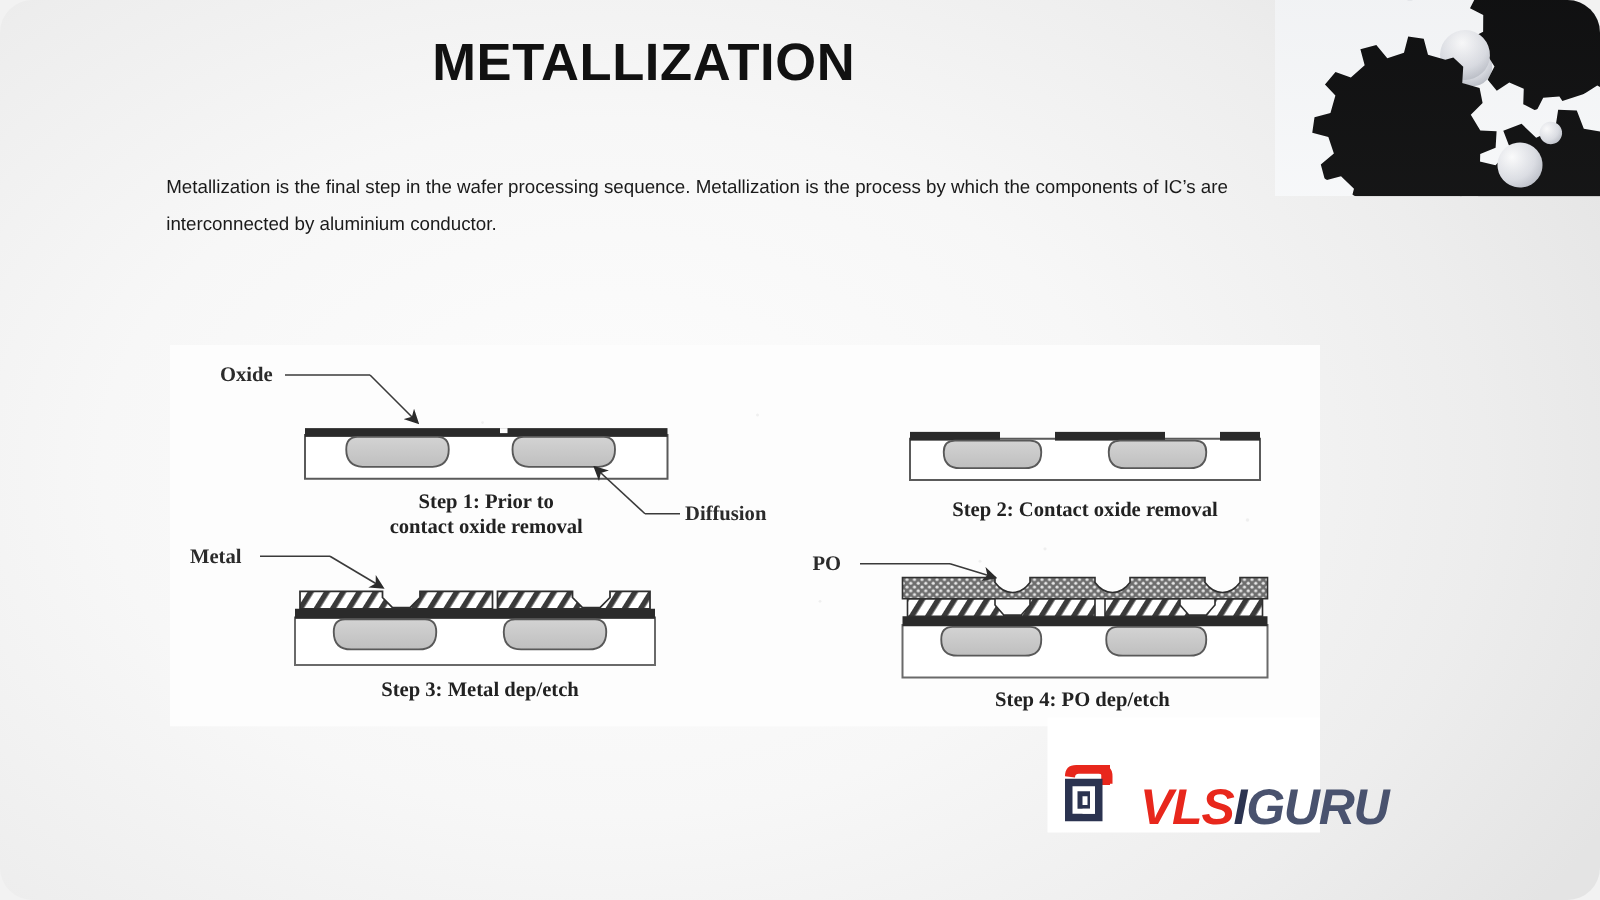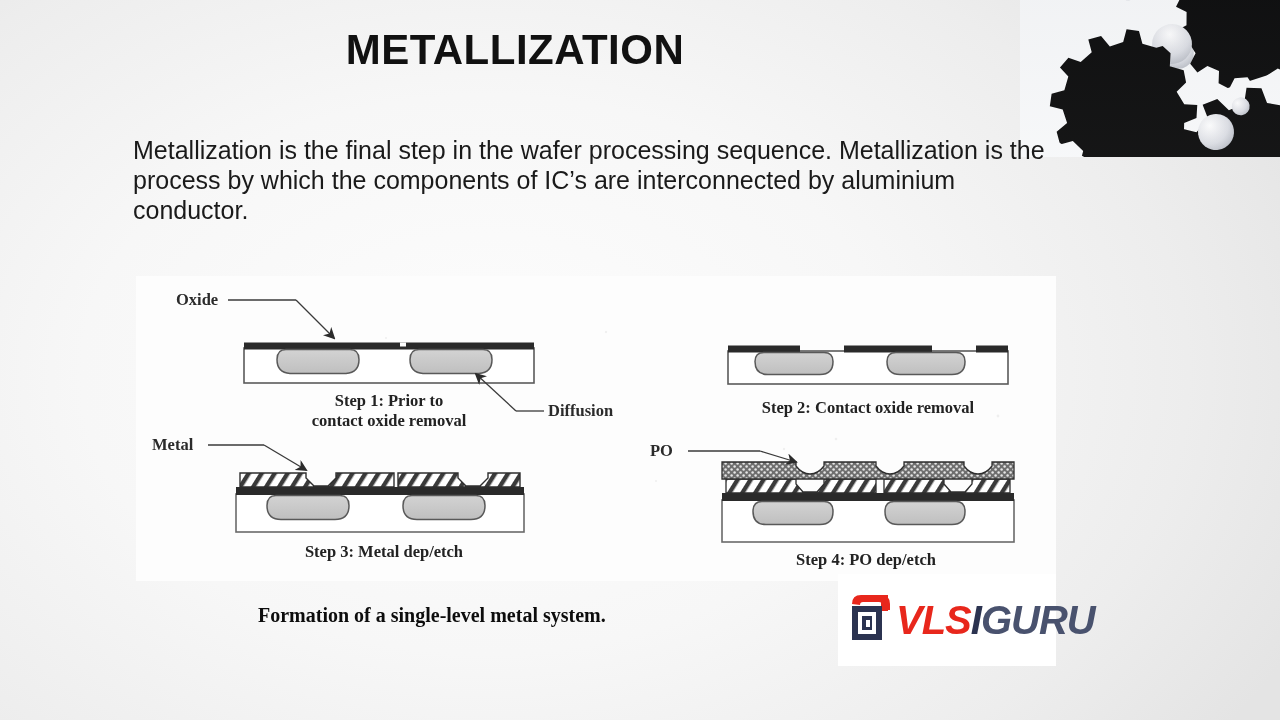--- a/index.html
+++ b/index.html
@@ -6,41 +6,42 @@
   body{
     width:1280px;height:720px;overflow:hidden;
     font-family:"Liberation Sans", sans-serif;
     background:#f2f2f2;
   }
   #slide{
     position:relative;width:1280px;height:720px;
     background:
       radial-gradient(ellipse 900px 620px at 38% 52%, #fdfdfd 0%, #f7f7f7 45%, #ededed 78%, #e4e4e4 100%);
     overflow:hidden;
+    border-radius:26px;
   }
   
   #gears{
     position:absolute;left:1020px;top:-18px;width:280px;height:175px;
     overflow:hidden;
   }
   #gears svg{display:block;}
 
   
   #title{
     position:absolute;left:0;top:26px;width:1030px;
     text-align:center;
     font-size:42px;font-weight:bold;letter-spacing:0.5px;
     color:#111;
     font-family:"Liberation Sans", sans-serif;
   }
 
   
   #body-text{
     position:absolute;left:133px;top:135px;width:925px;
-    font-size:25px;line-height:30px;color:#1a1a1a;
+    font-size:15px;line-height:30px;color:#1a1a1a;
     font-family:"Liberation Sans", sans-serif;
   }
 
   
   #figure-panel{
     position:absolute;left:136px;top:276px;width:920px;height:305px;
     background:#fdfdfd;
   }
   #figure-panel svg{display:block;}
 
@@ -48,21 +49,21 @@
   #caption{
     position:absolute;left:258px;top:604px;
     font-family:"Liberation Serif", serif;
     font-size:20px;font-weight:bold;color:#0d0d0d;
   }
 
   
   #logo{
     position:absolute;left:838px;top:574px;width:218px;height:92px;
     background:#ffffff;
-    display:flex;align-items:center;
+    display:flex;align-items:flex-end;gap:16px;
   }
   #logo-mark{margin-left:10px;}
   #logo-word{
     font-family:"Liberation Sans", sans-serif;
     font-weight:bold;font-style:italic;
     font-size:40px;letter-spacing:-1px;line-height:1;
     margin-left:2px;
   }
   #logo-word .vls{color:#e8271c;}
   #logo-word .i{color:#2b3350;}
@@ -271,21 +272,20 @@
 
         <text x="54" y="22" font-size="16.5" fill="#2b2b2b" font-weight="bold" transform="translate(460,158)">PO</text>
         <line x1="552" y1="175" x2="624" y2="175" stroke="#3a3a3a" stroke-width="1.3"></line>
         <line x1="624" y1="175" x2="660" y2="186" stroke="#3a3a3a" stroke-width="1.3" marker-end="url(#arrH)"></line>
 
         <text x="730" y="289" font-size="16.5" fill="#222" font-weight="bold" text-anchor="middle">Step 4: PO dep/etch</text>
       </g>
     </svg>
   </div>
 
-  <div id="caption">Formation of a single-level metal system.</div>
 
   <div id="logo">
     <span id="logo-mark">
       <svg width="46" height="52" viewBox="0 0 46 52" xmlns="http://www.w3.org/2000/svg">
 
         <path d="M4,12 q0,-9 9,-9 h20 q9,0 9,9 v6 h-8 v-5 q0,-3 -3,-3 h-16 q-3,0 -3,3 Z" fill="#e8271c"></path>
         <path d="M33,3 h7 v16 h-7 Z" fill="#e8271c"></path>
 
         <path d="M4,14 h30 v34 h-30 Z" fill="#2b3350"></path>
         <path d="M10,20 h18 v22 h-18 Z" fill="#ffffff"></path>

